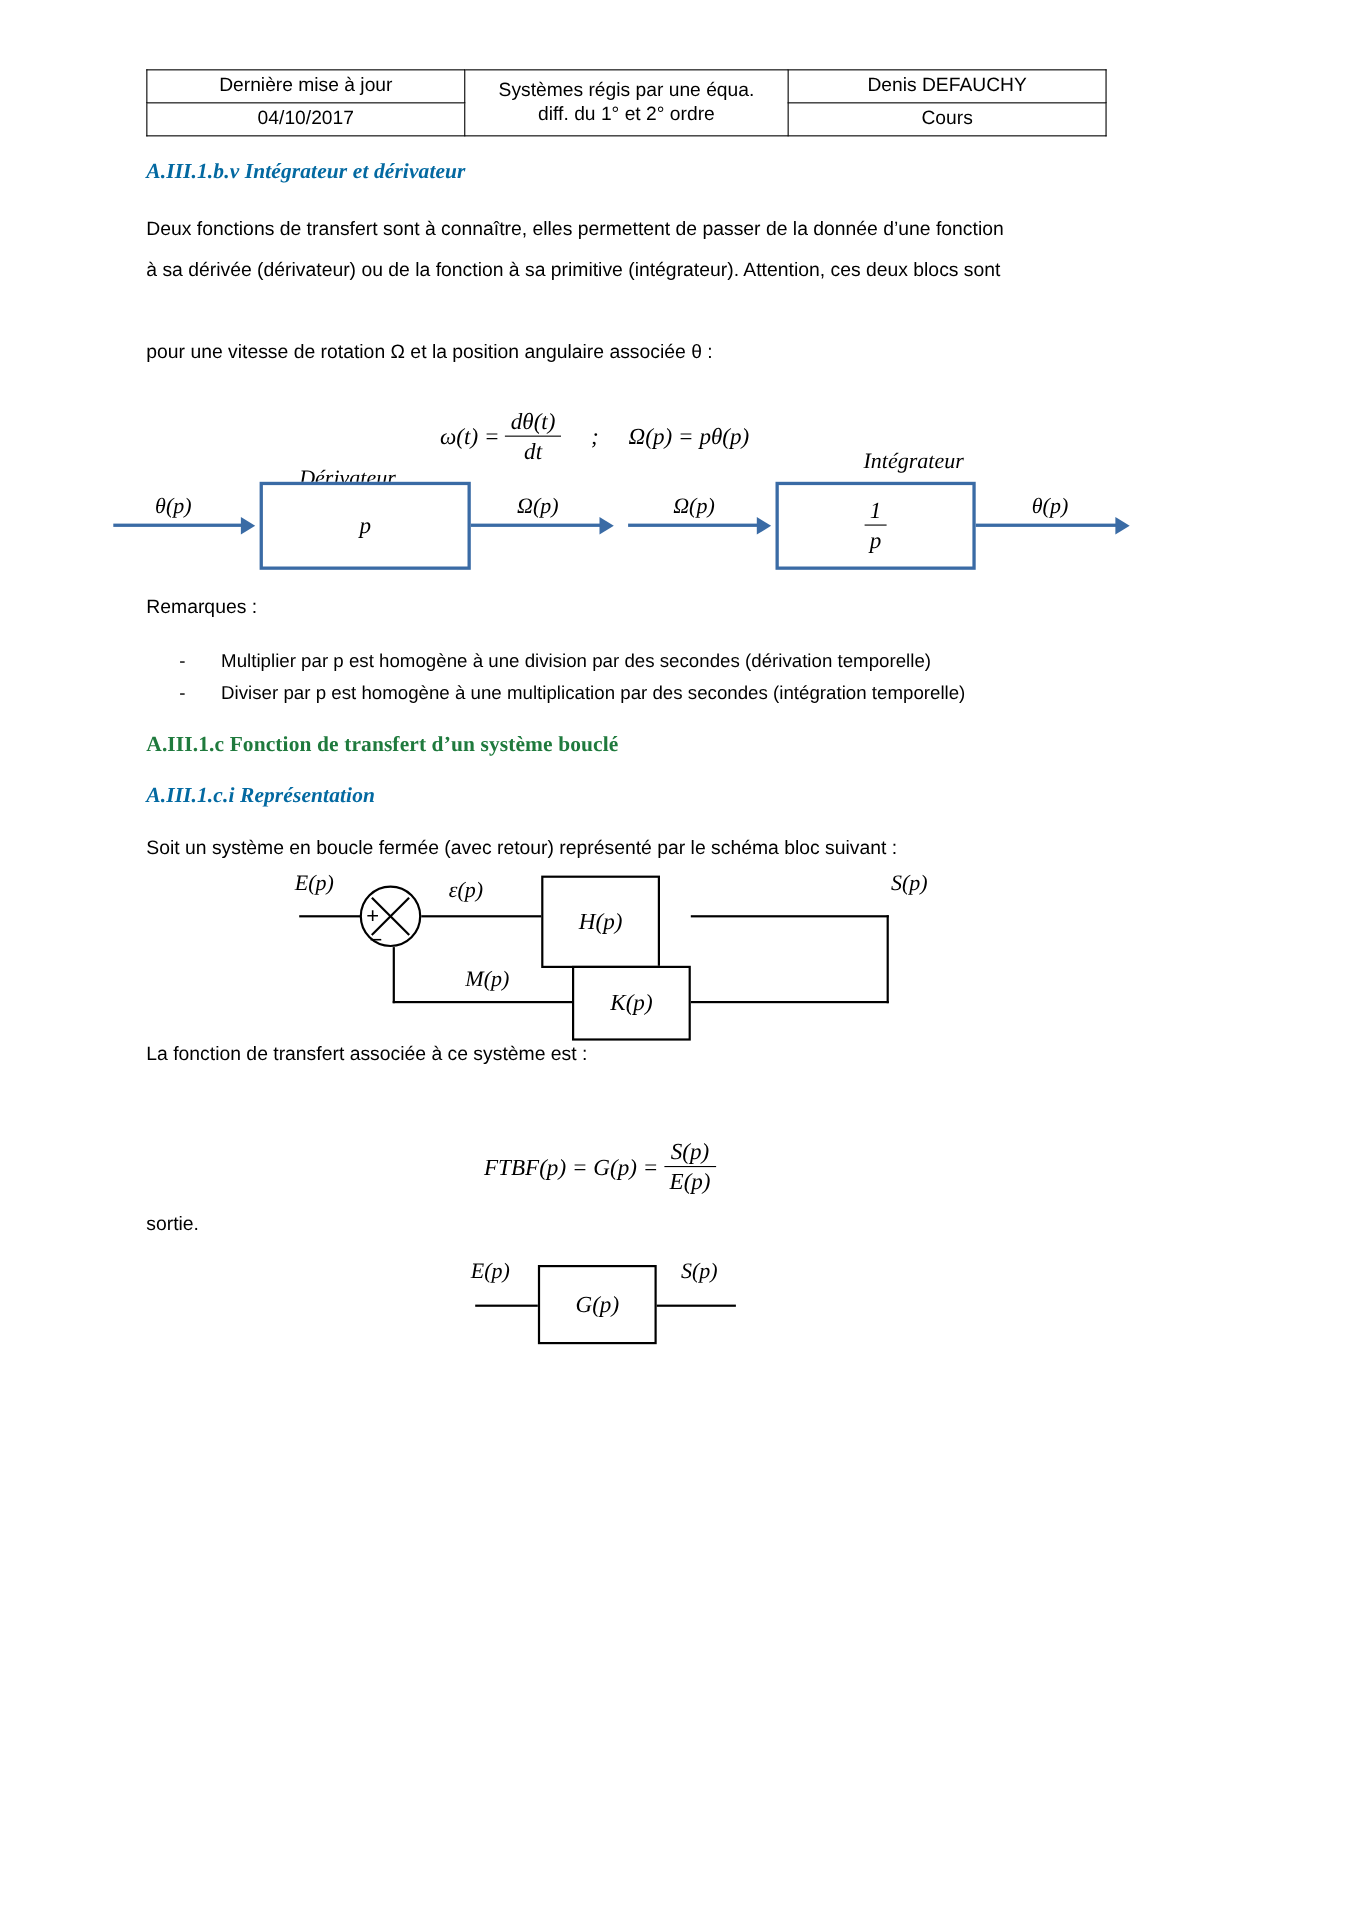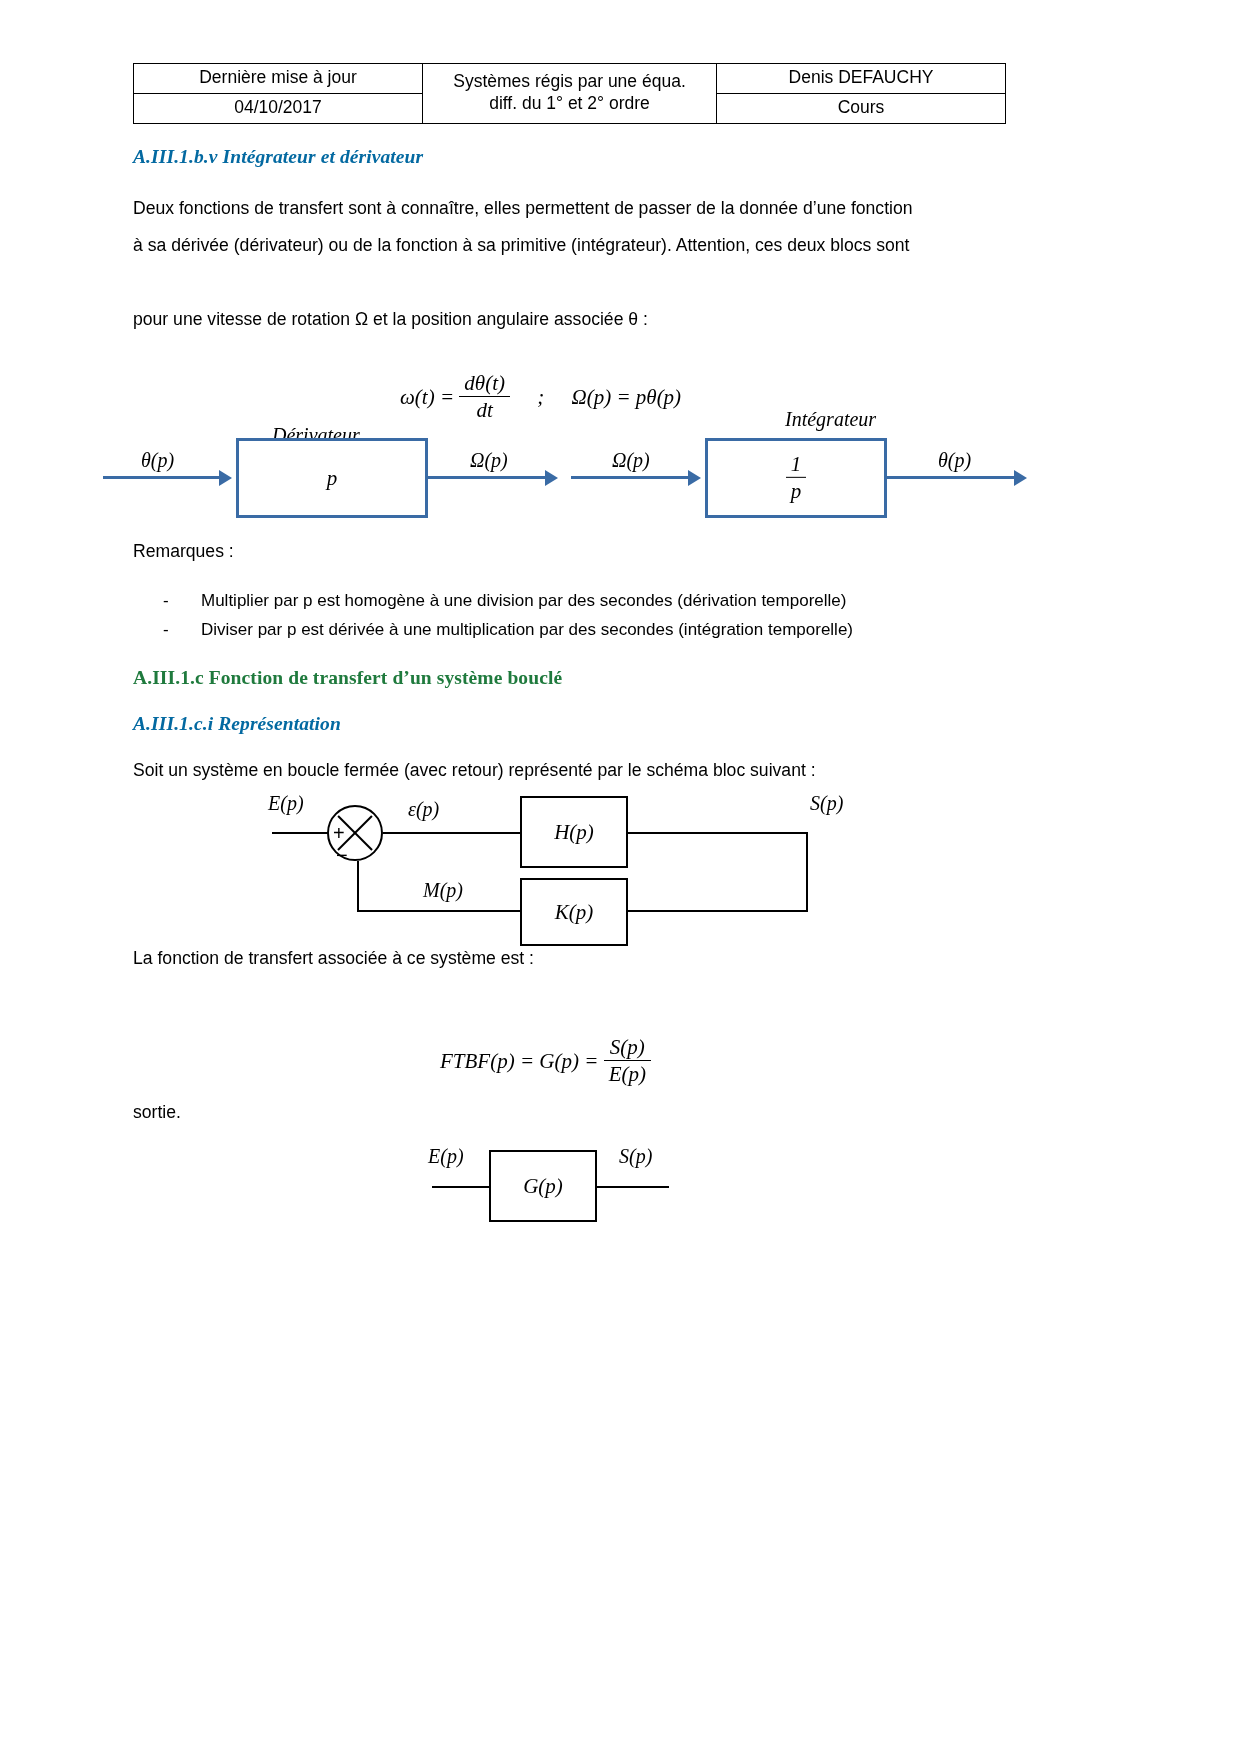--- a/index.html
+++ b/index.html
@@ -286,21 +286,21 @@
     <div class="blue-line" style="left:887px; top:476px; width:128px;"></div>
     <div class="blue-head" style="left:1014px; top:469.5px;"></div>
   </div>
 
   <div class="body-line" style="top:541px;">Remarques :</div>
 
   <div class="bullet-row" style="top:591px;">
     <span class="dash">-</span><span>Multiplier par p est homogène à une division par des secondes (dérivation temporelle)</span>
   </div>
   <div class="bullet-row" style="top:620px;">
-    <span class="dash">-</span><span>Diviser par p est dérivée à une multiplication par des secondes (intégration temporelle)</span>
+    <span class="dash">-</span><span>Diviser par p est homogène à une multiplication par des secondes (intégration temporelle)</span>
   </div>
 
   <div class="h-green" style="top:667px;">A.III.1.c Fonction de transfert d’un système bouclé</div>
 
   <div class="h-brown" style="top:713px;">A.III.1.c.i Représentation</div>
 
   <div class="body-line" style="top:760px;">Soit un système en boucle fermée (avec retour) représenté par le schéma bloc suivant :</div>
 
   <div>
 
@@ -312,21 +312,21 @@
     <div class="blk-line" style="left:272px; top:832px; width:57px; height:2.2px;"></div>
 
     <div class="sum-circle" style="left:327px; top:805px; width:56px; height:56px;"></div>
     <div class="sum-x" style="left:331px; top:832px; width:48px; transform:rotate(45deg);"></div>
     <div class="sum-x" style="left:331px; top:832px; width:48px; transform:rotate(-45deg);"></div>
     <div class="sum-sign" style="left:333px; top:823px;">+</div>
     <div class="sum-sign" style="left:336px; top:845px;">−</div>
 
     <div class="blk-line" style="left:383px; top:832px; width:137px; height:2.2px;"></div>
 
-    <div class="blk-box" style="left:520px; top:796px; width:108px; height:72px;">
+    <div class="blk-box" style="left:492px; top:796px; width:108px; height:84px;">
       <div class="inner">H(p)</div>
     </div>
 
     <div class="blk-line" style="left:628px; top:832px; width:180px; height:2.2px;"></div>
 
     <div class="blk-line" style="left:806px; top:832px; width:2.2px; height:80px;"></div>
 
     <div class="blk-line" style="left:628px; top:910px; width:180px; height:2.2px;"></div>
 
     <div class="blk-box" style="left:520px; top:878px; width:108px; height:68px;">

